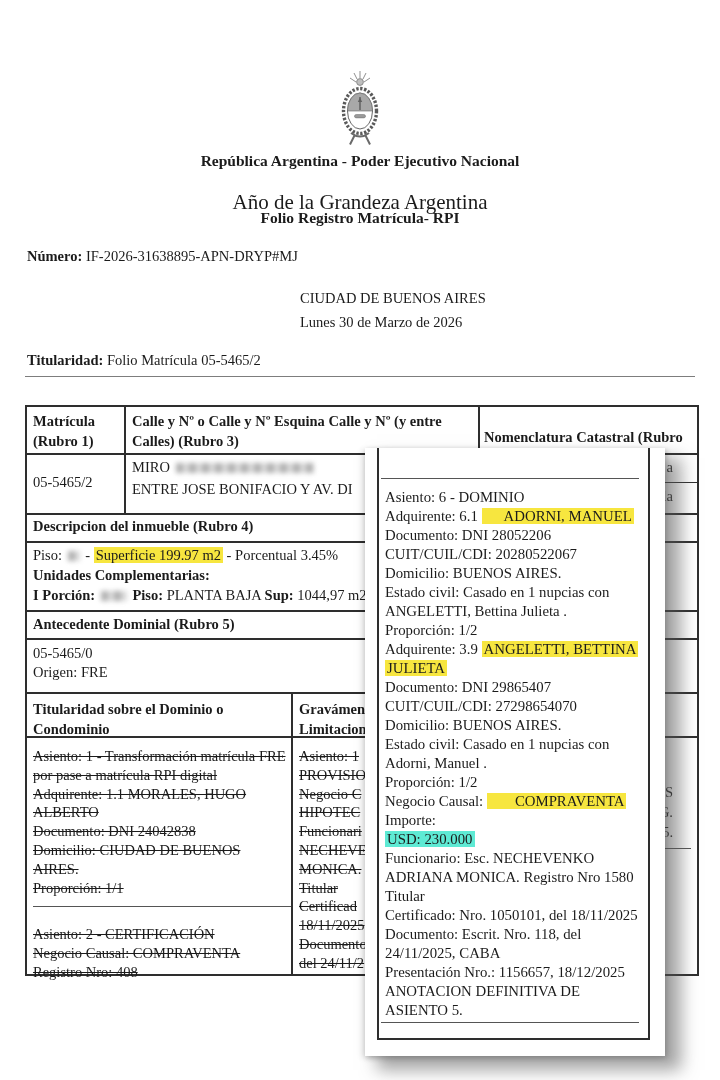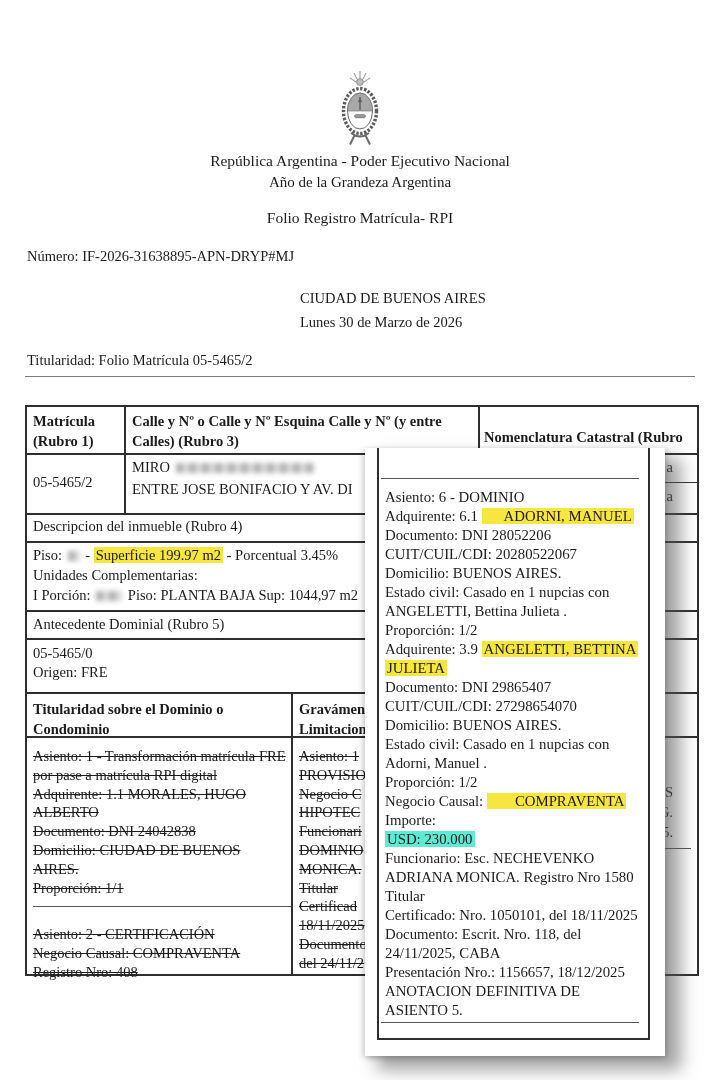--- a/index.html
+++ b/index.html
@@ -2,21 +2,21 @@
 <html><head>
 <meta charset="utf-8">
 <style>
   html,body{margin:0;padding:0;background:#ffffff;}
   .page{
     position:relative;width:720px;height:1080px;background:#ffffff;overflow:hidden;
     font-family:"Liberation Serif","DejaVu Serif",serif;color:#1b1b1b;font-size:14.5px;
   }
   .abs{position:absolute;}
   .center{width:720px;left:0;text-align:center;}
-  .b{font-weight:normal;}
+  .b{font-weight:bold;}
   .right{}
   .hl{background:#f7e63f;padding:0 2px;}
   .hline{position:absolute;height:0;border-top:2px solid #2e2e2e;}
   .vline{position:absolute;width:0;border-left:2px solid #2e2e2e;}
   .thinrule{position:absolute;height:0;border-top:1.3px solid #555;}
   .blur-box{display:inline-block;height:10px;margin:0 2px;border-radius:1px;
     background:repeating-linear-gradient(90deg,#8f8f8f 0 7px,#c9c9c9 7px 13px);
     filter:blur(2.5px);opacity:.7;vertical-align:-1px;}
   .struck > div.entry-line{text-decoration:line-through;text-decoration-thickness:1.2px;}
   .entry-line{white-space:nowrap;}
@@ -51,21 +51,21 @@
     <ellipse cx="23" cy="41" rx="12.5" ry="18" fill="#ffffff" stroke="#666666" stroke-width="1"></ellipse>
     <path d="M10.5,41 a12.5,18 0 0 1 25,0 z" fill="#a8a8a8" stroke="#666666" stroke-width="0.6"></path>
     <line x1="23" y1="27" x2="23" y2="40" stroke="#4f4f4f" stroke-width="1.2"></line>
     <path d="M20.8,32 l2.2,-4.5 l2.2,4.5 z" fill="#5f5f5f"></path>
     <rect x="17.5" y="44.5" width="11" height="3.4" rx="1.7" fill="#9a9a9a" stroke="#6c6c6c" stroke-width="0.5"></rect>
     <path d="M14,63 q9,7 18,0" stroke="#6a6a6a" stroke-width="2" fill="none"></path>
     <path d="M17.5,65.5 l-4.5,9 M28.5,65.5 l4.5,9" stroke="#6a6a6a" stroke-width="2" fill="none"></path>
   </svg>
 
   <div class="abs center b" style="top:152px;font-size:15.5px;">República Argentina - Poder Ejecutivo Nacional</div>
-  <div class="abs center" style="top:174px;font-size:15px;">Año de la Grandeza Argentina</div>
+  <div class="abs center" style="top:190px;font-size:21px;">Año de la Grandeza Argentina</div>
   <div class="abs center b" style="top:209px;font-size:15.5px;">Folio Registro Matrícula- RPI</div>
 
   <div class="abs doc-line" style="left:27px;top:248px;"><span class="b">Número: </span><span>IF-2026-31638895-APN-DRYP#MJ</span></div>
 
   <div class="abs right" style="left:300px;top:290px;width:393px;">CIUDAD DE BUENOS AIRES</div>
   <div class="abs right" style="left:300px;top:314px;width:393px;">Lunes 30 de Marzo de 2026</div>
 
   <div class="abs doc-line" style="left:27px;top:352px;"><span class="b">Titularidad: </span><span>Folio Matrícula 05-5465/2</span></div>
   <div class="abs" style="left:25px;top:376px;width:670px;border-top:1.5px solid #7d7d7d;"></div>
 
@@ -124,21 +124,21 @@
       <div class="entry-line"><span>Asiento: 2 - CERTIFICACIÓN</span></div>
       <div class="entry-line"><span>Negocio Causal: COMPRAVENTA</span></div>
       <div class="entry-line"><span>Registro Nro: 408</span></div>
     </div>
   <div class="abs list struck" style="left:299px;top:747px;width:78px;overflow:hidden;">
       <div class="entry-line">Asiento: 1</div>
       <div class="entry-line">PROVISIO</div>
       <div class="entry-line">Negocio C</div>
       <div class="entry-line">HIPOTEC</div>
       <div class="entry-line">Funcionari</div>
-      <div class="entry-line">DOMINIO</div>
+      <div class="entry-line">NECHEVE</div>
       <div class="entry-line">MONICA.</div>
       <div class="entry-line">Titular</div>
       <div class="entry-line">Certificad</div>
       <div class="entry-line">18/11/2025</div>
       <div class="entry-line">Documento</div>
       <div class="entry-line">del 24/11/2</div>
     </div>
 
   <div class="frag" style="top:784px;padding-right:20px;">S</div>
   <div class="frag" style="top:804px;padding-right:18px;">G.</div>

